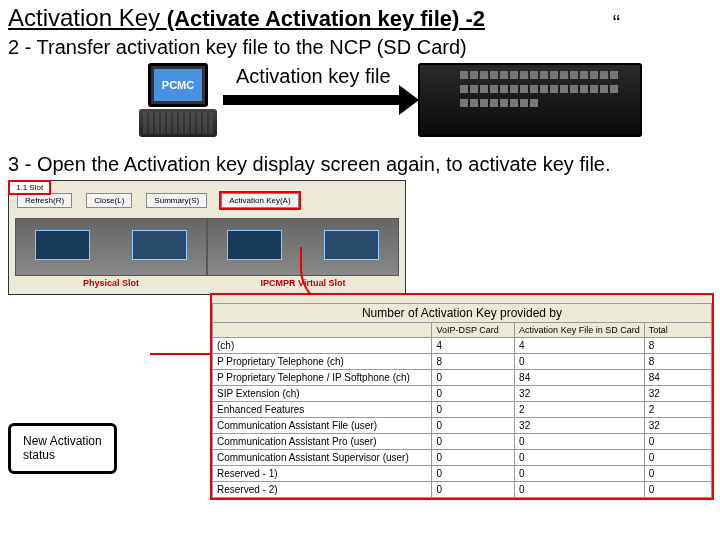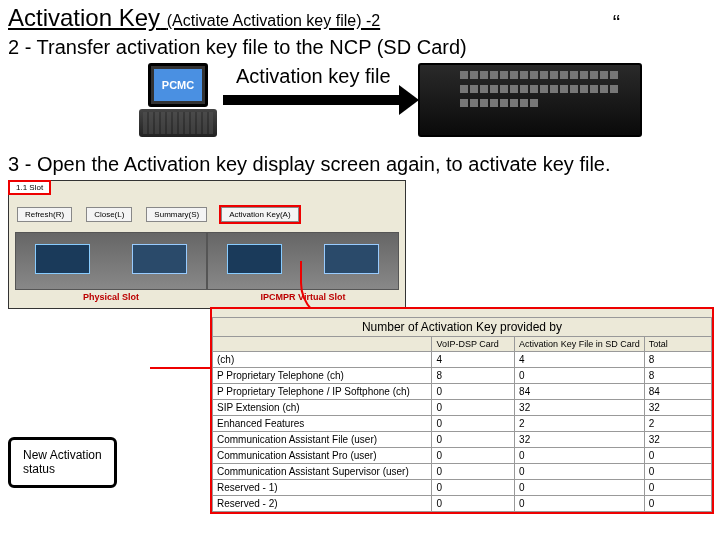--- a/index.html
+++ b/index.html
@@ -12,21 +12,22 @@
     color: #000;
     overflow: hidden;
     position: relative;
   }
   .title {
     font-size: 24px;
     padding: 4px 8px 0 8px;
     text-decoration: underline;
   }
   .title .sub {
-    font-size: 16px;
+    font-size: 22px;
+    font-weight: bold;
   }
   .quote {
     position: absolute;
     top: 10px;
     right: 100px;
     font-size: 22px;
   }
   .step {
     font-size: 20px;
     padding: 4px 8px;
@@ -139,21 +140,21 @@
     position: absolute;
     top: -1px; left: -1px;
     border: 2px solid #e00;
     padding: 1px 6px;
     font-size: 8px;
     background: #fff;
   }
   .shot1-btns {
     display: flex;
     gap: 14px;
-    padding: 26px 8px 6px 8px;
+    padding: 12px 8px 6px 8px;
   }
   .sbtn {
     border: 1px solid #888;
     background: #f4f4f4;
     padding: 2px 7px;
     font-size: 8px;
   }
   .sbtn.red {
     outline: 2px solid #e00;
   }

